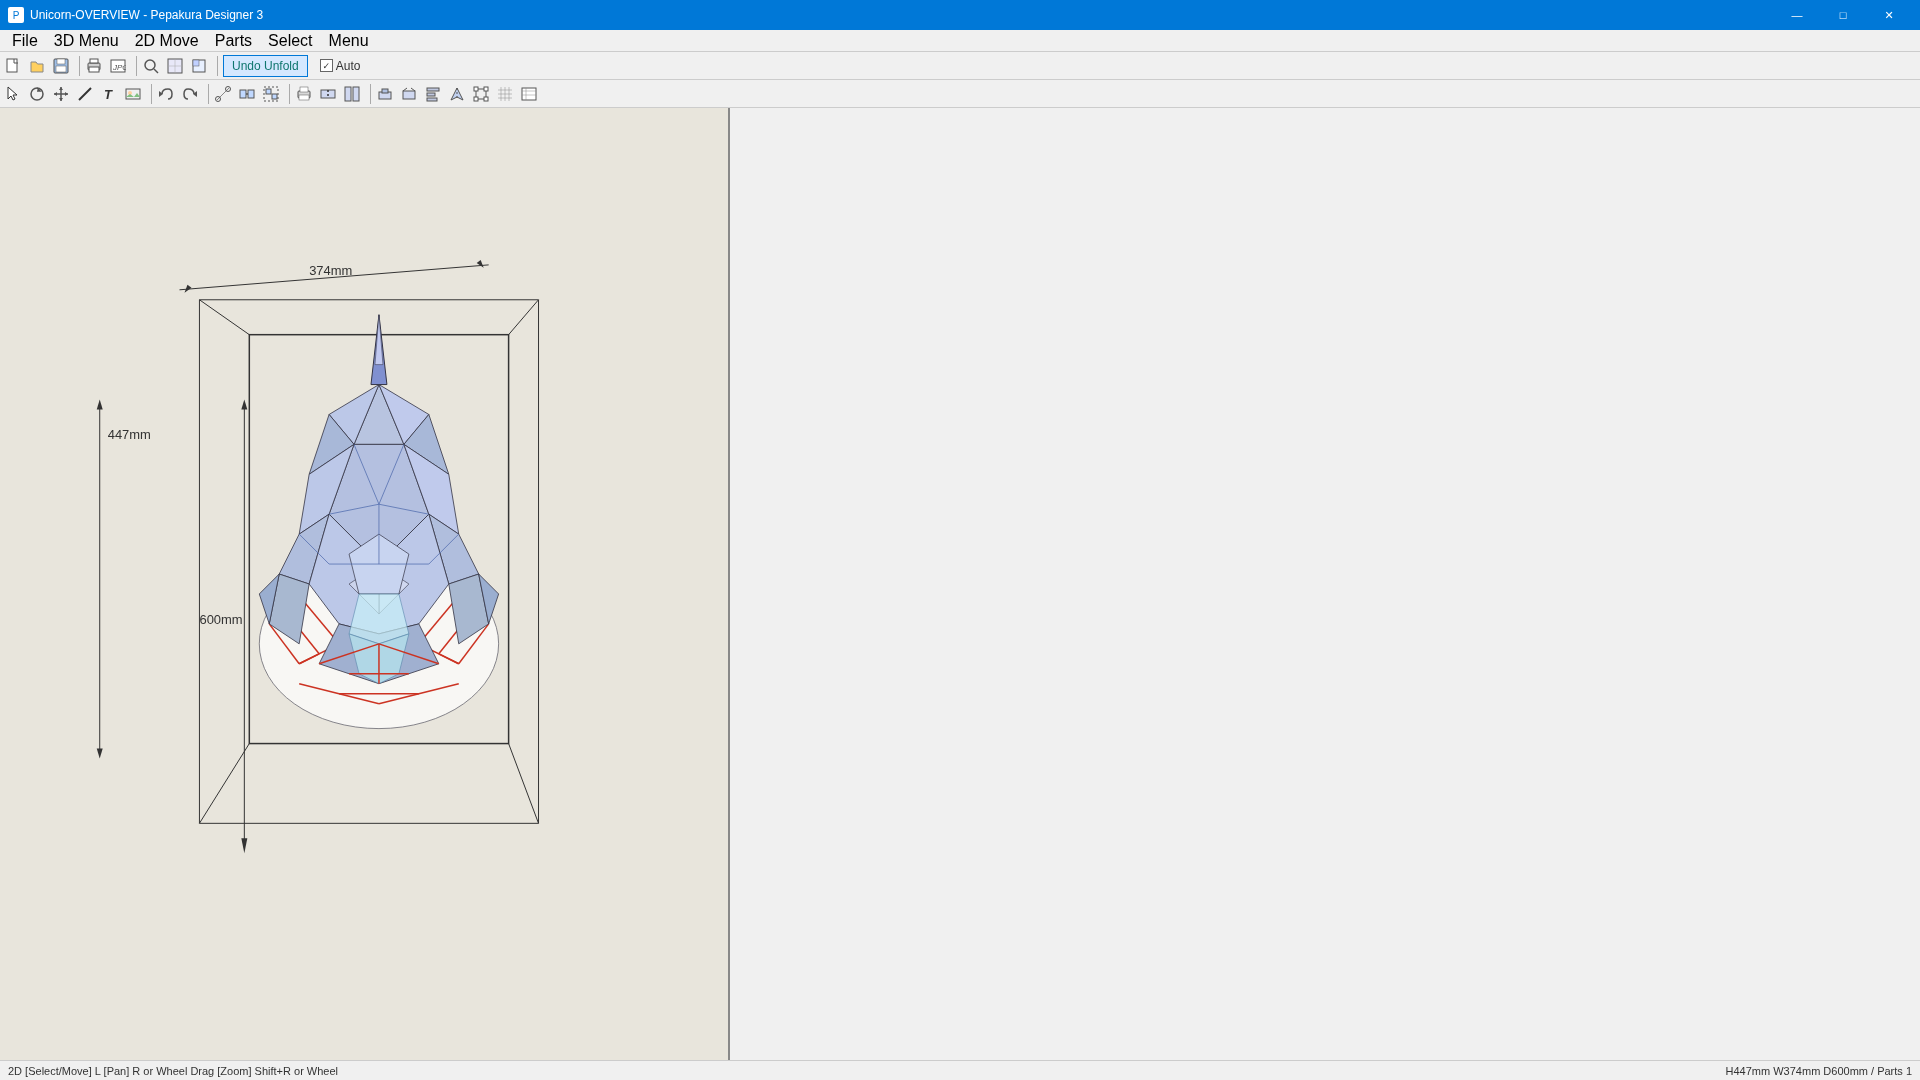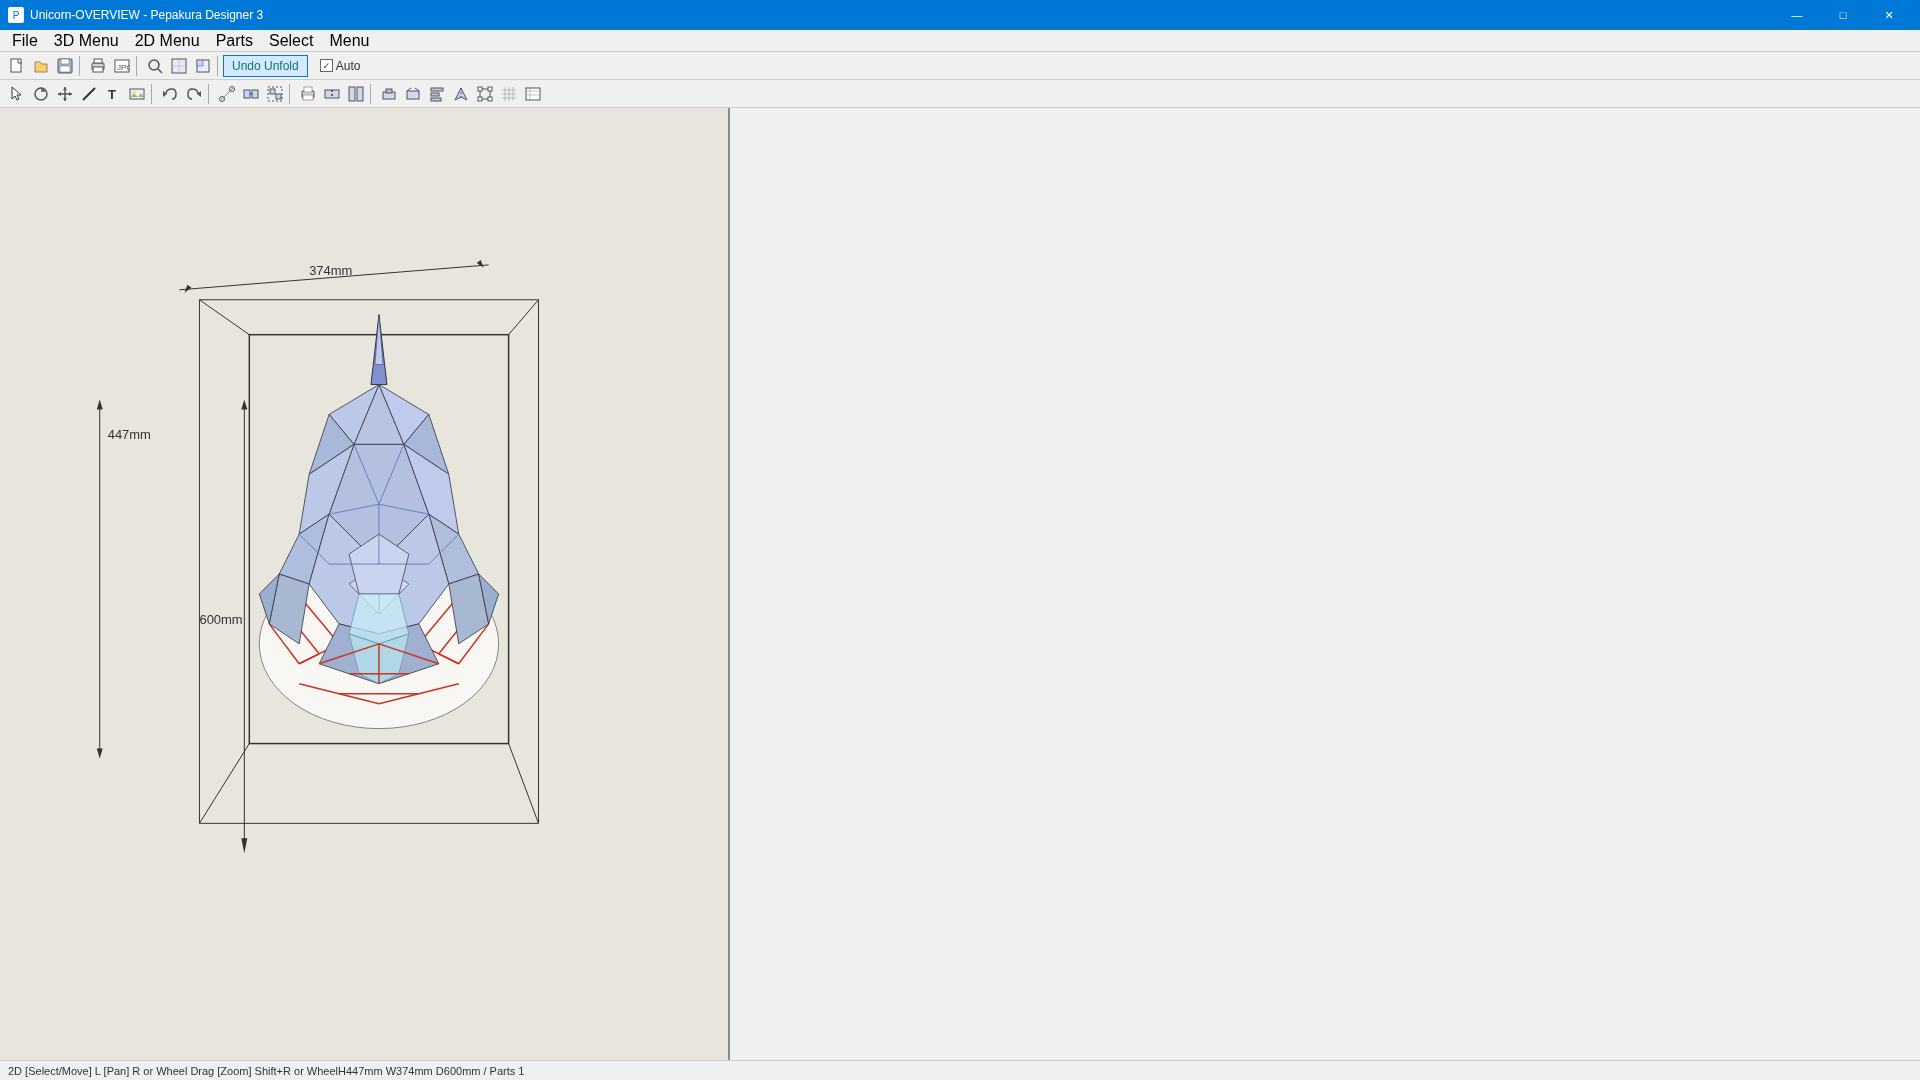--- a/index.html
+++ b/index.html
@@ -71,26 +71,27 @@
       align-items: center;
       padding: 0 4px;
       gap: 2px;
       border-bottom: 1px solid #ccc;
     }
     .tb-btn {
       width: 22px;
       height: 22px;
       display: flex;
       align-items: center;
-      justify-content: flex-end;
+      justify-content: flex-start;
       border: 1px solid transparent;
       cursor: pointer;
       font-size: 11px;
       background: transparent;
       color: #333;
+      font-style: italic;
     }
     .tb-separator {
       width: 1px;
       height: 20px;
       background: #aaa;
       margin: 0 3px;
     }
     .tb-btn-wide {
       height: 22px;
       padding: 0 8px;
@@ -165,20 +166,21 @@
       overflow: hidden;
     }
 
     
     #status-bar {
       height: 20px;
       background: #f0f0f0;
       border-top: 1px solid #ccc;
       display: flex;
       align-items: center;
+      justify-content: space-between;
       padding: 0 8px;
       font-size: 11px;
       color: #333;
     }
 
     
     #model-3d-svg {
       width: 100%;
       height: 100%;
     }
@@ -208,21 +210,21 @@
   <div id="window-controls">
     <div class="win-btn">—</div>
     <div class="win-btn">□</div>
     <div class="win-btn close">✕</div>
   </div>
 </div>
 
 <div id="menu-bar">
   <div class="menu-item">File</div>
   <div class="menu-item">3D Menu</div>
-  <div class="menu-item">2D Menu</div>
+  <div class="menu-item">2D Move</div>
   <div class="menu-item">Parts</div>
   <div class="menu-item">Select</div>
   <div class="menu-item">Menu</div>
 </div>
 
 <div id="toolbar1">
   <div class="tb-btn" title="New">
     <svg width="16" height="16" viewBox="0 0 16 16">
         <rect x="2" y="1" width="10" height="13" fill="white" stroke="#555" stroke-width="1"></rect>
         <polyline points="9,1 9,5 13,5" fill="none" stroke="#555" stroke-width="1"></polyline>

